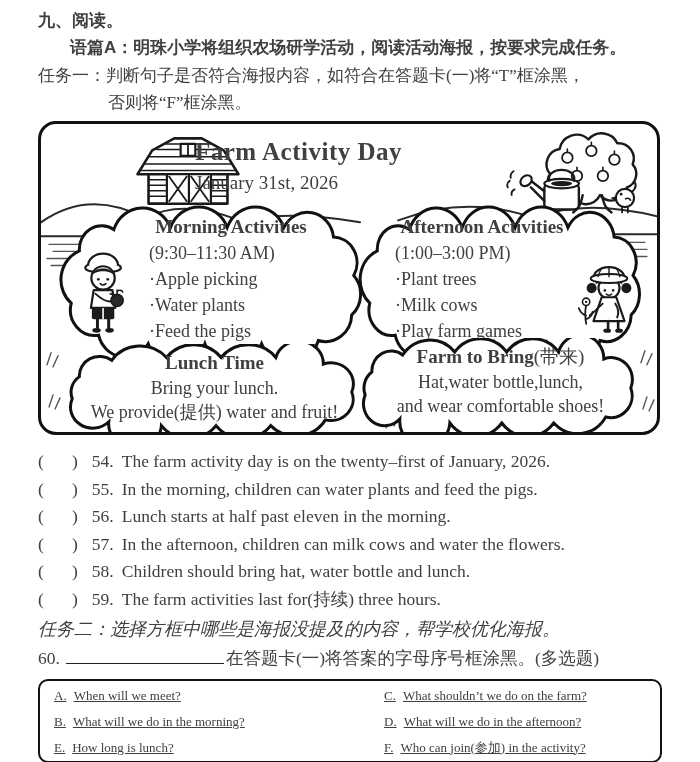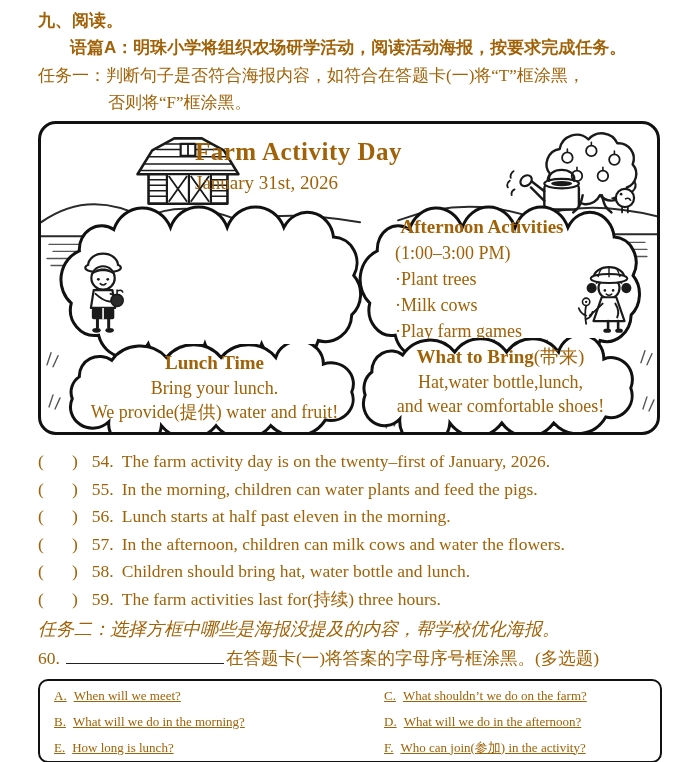--- a/index.html
+++ b/index.html
@@ -1,17 +1,17 @@
 <!DOCTYPE html>
 <html><head>
 <meta charset="utf-8">
 <style>
   * { margin:0; padding:0; box-sizing:border-box; }
   body { background:#e8e8e8; font-family:"Liberation Serif","DejaVu Serif",serif; }
-  .page { width:700px; height:762px; background:#fff; color:#a16207; position:relative; overflow:hidden; }
+  .page { width:700px; height:762px; background:#fff; color:#404040; position:relative; overflow:hidden; }
   .content { padding:6px 36px 0 38px; }
 
   
   .l-section { font-family:"Liberation Sans","DejaVu Sans",sans-serif; font-weight:700; font-size:17px; line-height:26px; margin-top:2px; }
   .l-passage { font-family:"Liberation Sans","DejaVu Sans",sans-serif; font-weight:700; font-size:17px; line-height:28px;margin-left:32px; }
   .l-task { font-size:17px; line-height:27px; }
   .l-task2-line2 { font-size:17px; line-height:27px; margin-left:70px; }
 
   
   .poster { position:relative; margin-top:5px; width:622px; height:314px; border:3px solid #111; border-radius:18px; background:#fff; overflow:hidden; }
@@ -162,20 +162,27 @@
           <path d="M20 44 L40 44 L43 63 L17 63 Z" fill="#fff" stroke="#1a1a1a" stroke-width="2.2" stroke-linejoin="round"></path>
           <path d="M38 48 Q46 50 46 55 M22 48 Q32 57 38 56" fill="none" stroke="#1a1a1a" stroke-width="2" stroke-linecap="round"></path>
           <circle cx="45" cy="55" r="6.5" fill="#2a2a2a" stroke="#1a1a1a" stroke-width="1.6"></circle>
           <path d="M45 48 v-4 M45 45 q5 -2 6 1" fill="none" stroke="#1a1a1a" stroke-width="1.6" stroke-linecap="round"></path>
           <rect x="18" y="63" width="24" height="12" rx="2" fill="#1a1a1a"></rect>
           <path d="M30 63 V75" stroke="#fff" stroke-width="1.6"></path>
           <path d="M24 75 V84 M36 75 V84" stroke="#1a1a1a" stroke-width="3" stroke-linecap="round"></path>
           <ellipse cx="23" cy="87" rx="4.5" ry="2.6" fill="#1a1a1a"></ellipse>
             <ellipse cx="37" cy="87" rx="4.5" ry="2.6" fill="#1a1a1a"></ellipse>
         </svg>
+        <div class="bub-text m-block">
+          <div class="bub-title">Morning Activities</div>
+          <div class="bub-time">(9:30–11:30 AM)</div>
+          <div class="bub-item">·Apple picking</div>
+          <div class="bub-item">·Water plants</div>
+          <div class="bub-item">·Feed the pigs</div>
+        </div>
       </div>
 
       <div class="bubble bub-afternoon">
         <svg class="cloud" viewBox="0 0 320 150" preserveAspectRatio="none">
           <path d="M30 44 A22 22 0 0 1 64 24 A30 30 0 0 1 120 22 A30 30 0 0 1 176 22 A30 30 0 0 1 232 22 A26 26 0 0 1 281 31 A24 24 0 0 1 301 67 A26 26 0 0 1 299 104 A26 26 0 0 1 266 128 A30 30 0 0 1 210 131 A30 30 0 0 1 154 131 A30 30 0 0 1 98 131 A27 27 0 0 1 49 123 A24 24 0 0 1 22 93 A29 29 0 0 1 30 44 Z" fill="#fff" stroke="#111" stroke-width="3"></path>
         </svg>
         <svg class="girl" viewBox="0 0 70 92">
           <circle cx="16" cy="33" r="5.5" fill="#1a1a1a"></circle>
             <circle cx="54" cy="33" r="5.5" fill="#1a1a1a"></circle>
           <circle cx="35" cy="33" r="11.5" fill="#fff" stroke="#1a1a1a" stroke-width="2.2"></circle>
@@ -213,21 +220,21 @@
           <div class="bub-line">Bring your lunch.</div>
           <div class="bub-line">We provide(提供) water and fruit!</div>
         </div>
       </div>
 
       <div class="bubble bub-bring">
         <svg class="cloud" viewBox="0 0 320 100" preserveAspectRatio="none">
           <path d="M30 34 A20 20 0 0 1 62 17 A34 34 0 0 1 116 14 A34 34 0 0 1 170 14 A34 34 0 0 1 224 14 A24 24 0 0 1 271 21 A22 22 0 0 1 299 50 A22 22 0 0 1 273 79 A34 34 0 0 1 219 85 A34 34 0 0 1 165 85 A34 34 0 0 1 111 85 A25 25 0 0 1 59 81 A22 22 0 0 1 23 57 A20 20 0 0 1 30 34 Z" fill="#fff" stroke="#111" stroke-width="3"></path>
         </svg>
         <div class="bub-text center-block">
-          <div class="bub-title"><span>What to Bring</span><span class="bring-suffix">(带来)</span></div>
+          <div class="bub-title"><span>Farm to Bring</span><span class="bring-suffix">(带来)</span></div>
           <div class="bub-line">Hat,water bottle,lunch,</div>
           <div class="bub-line">and wear comfortable shoes!</div>
         </div>
       </div>
     </div>
 
     <div class="questions">
       <div class="q-row">
         <span class="br-open">(</span><span>)</span><span class="q-num">54.</span><span>The farm activity day is on the twenty–first of January, 2026.</span>
       </div>

